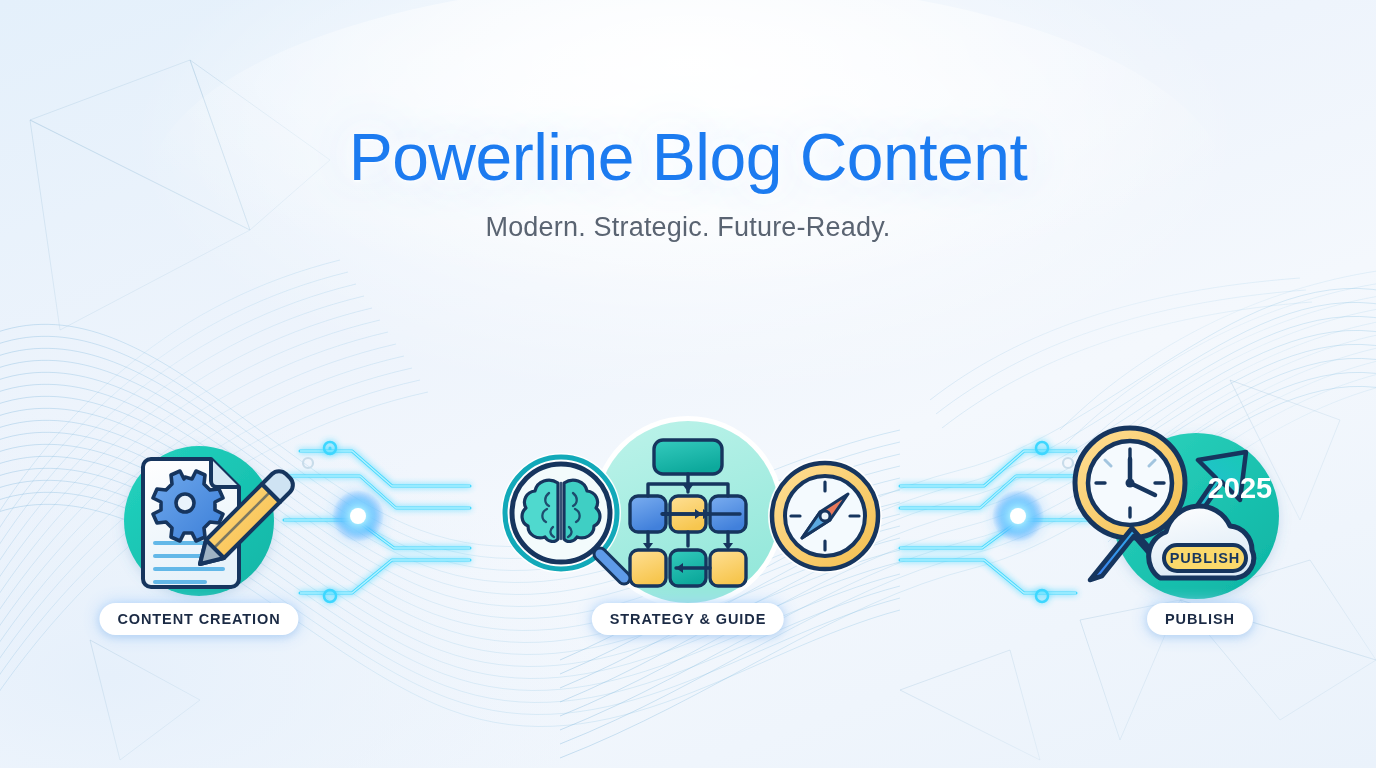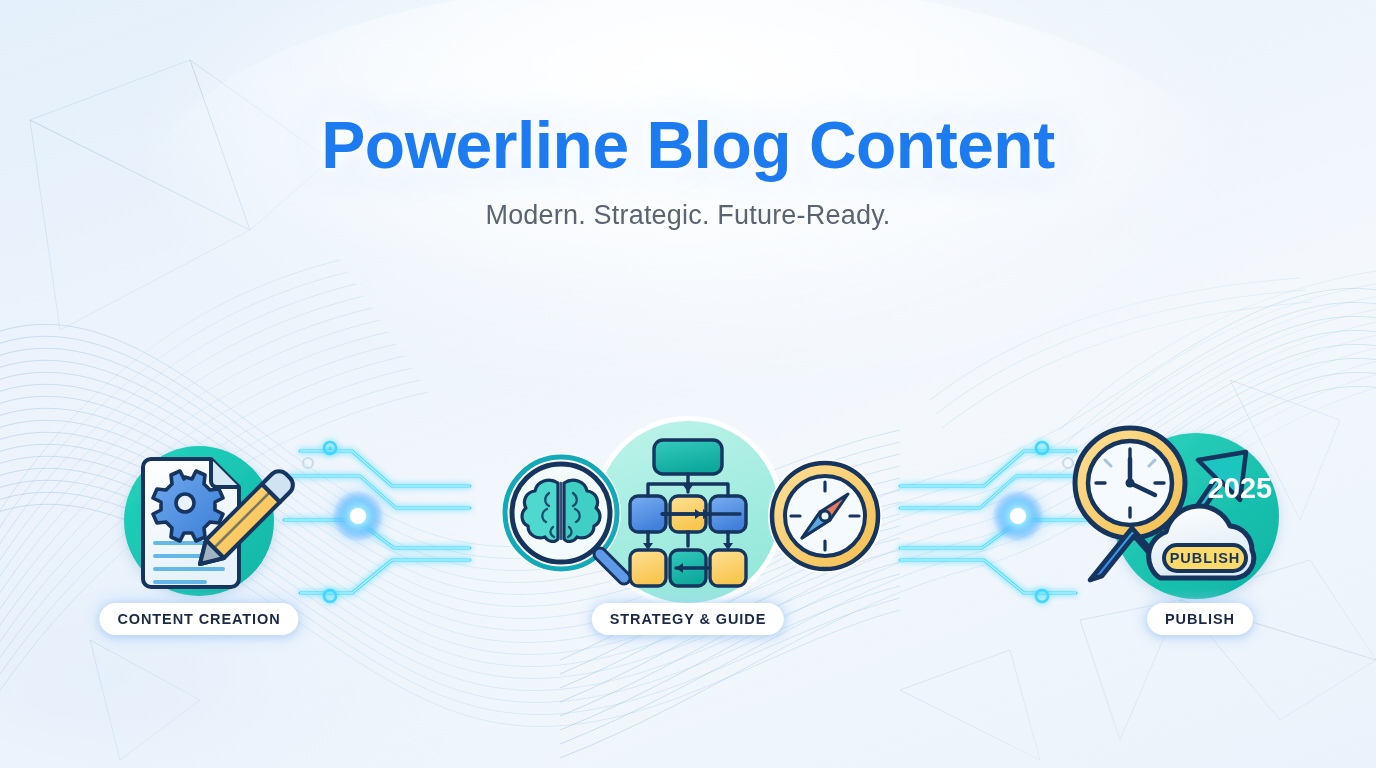--- a/index.html
+++ b/index.html
@@ -17,22 +17,22 @@
   }
   .layer{position:absolute;inset:0;}
   .bg-svg{position:absolute;inset:0;width:1376px;height:768px;}
 
   
   #title-block{
     position:absolute;left:0;top:112px;width:1376px;text-align:center;
     z-index:40;
   }
   .title-line{
-    font-weight:bold;letter-spacing:-0.5px;line-height:1.0;
-    margin:0;white-space:nowrap;
+    font-weight:normal;letter-spacing:-0.5px;line-height:1.0;
+    margin:12px;white-space:nowrap;
   }
   #title-line-1{
     font-size:66px;color:#1C7BF0;
     text-shadow:0 0 18px #ffffff,0 0 34px #ffffff,0 0 52px rgba(210,232,255,.95),0 2px 2px rgba(255,255,255,.9);
   }
   #title-line-2{
     font-size:66px;color:#1B3F8F;margin-top:12px;
     text-shadow:0 0 18px #ffffff,0 0 34px #ffffff,0 0 52px rgba(210,232,255,.95),0 2px 2px rgba(255,255,255,.9);
   }
   #subtitle{

